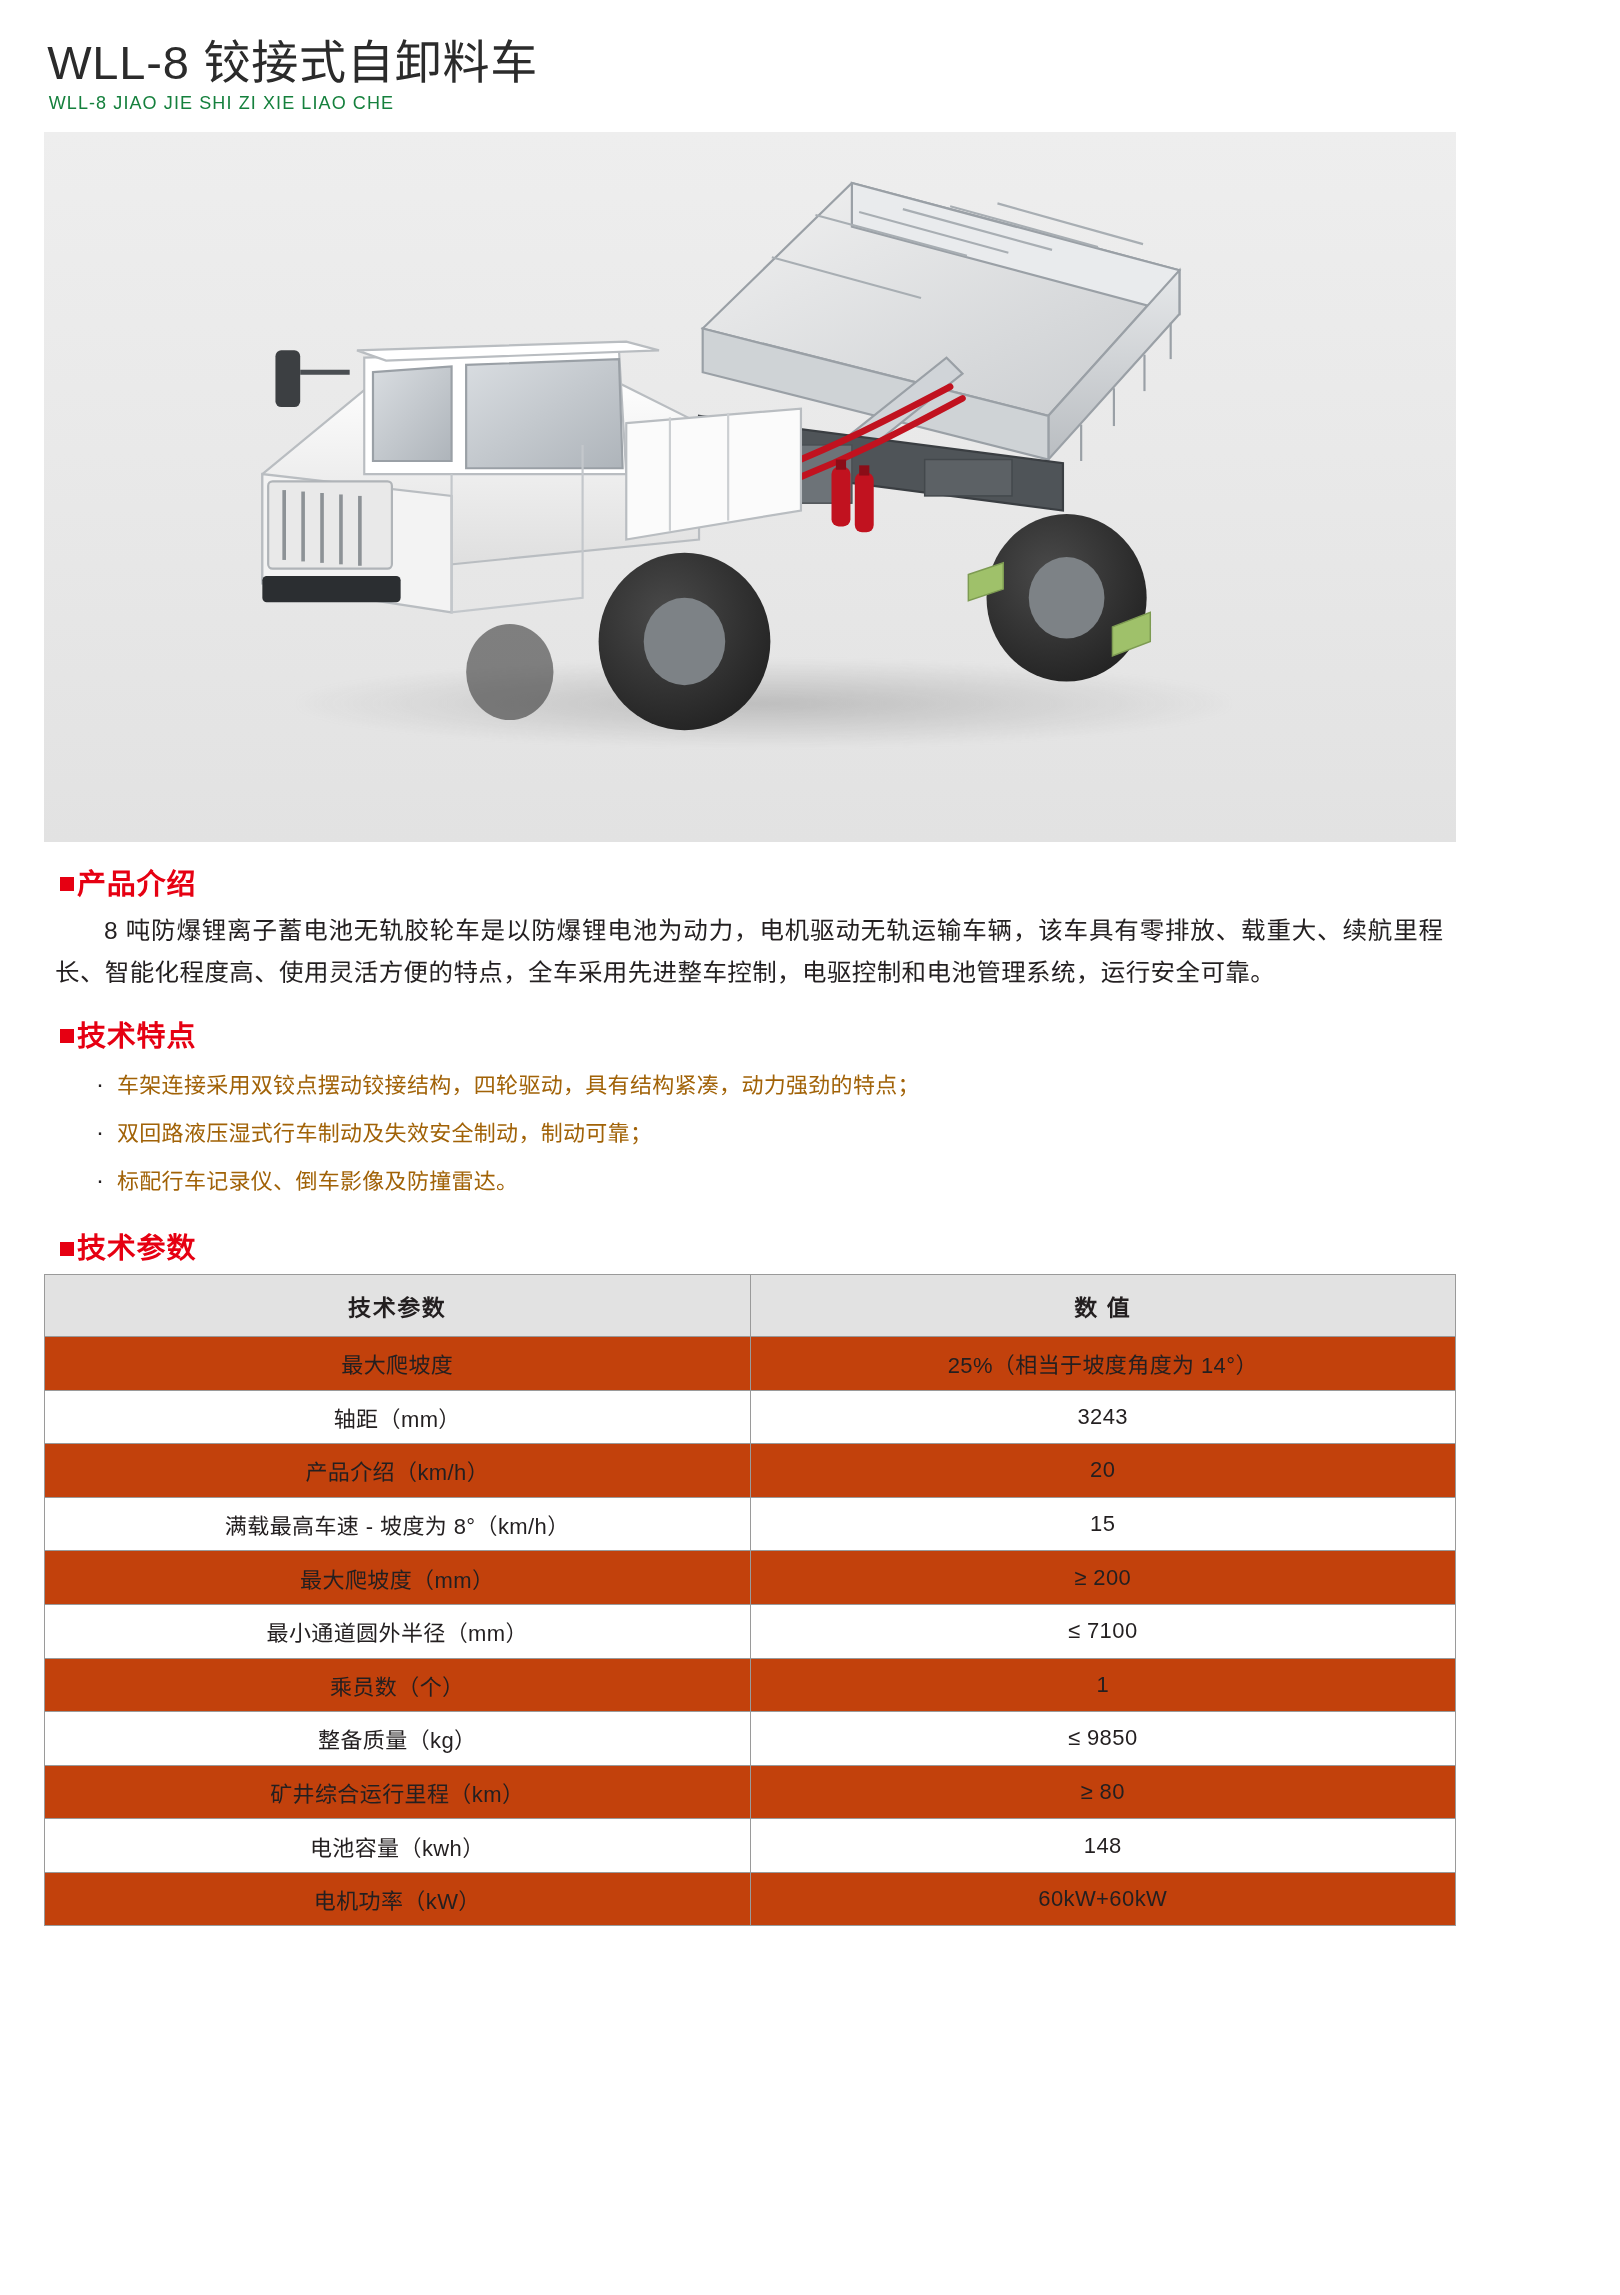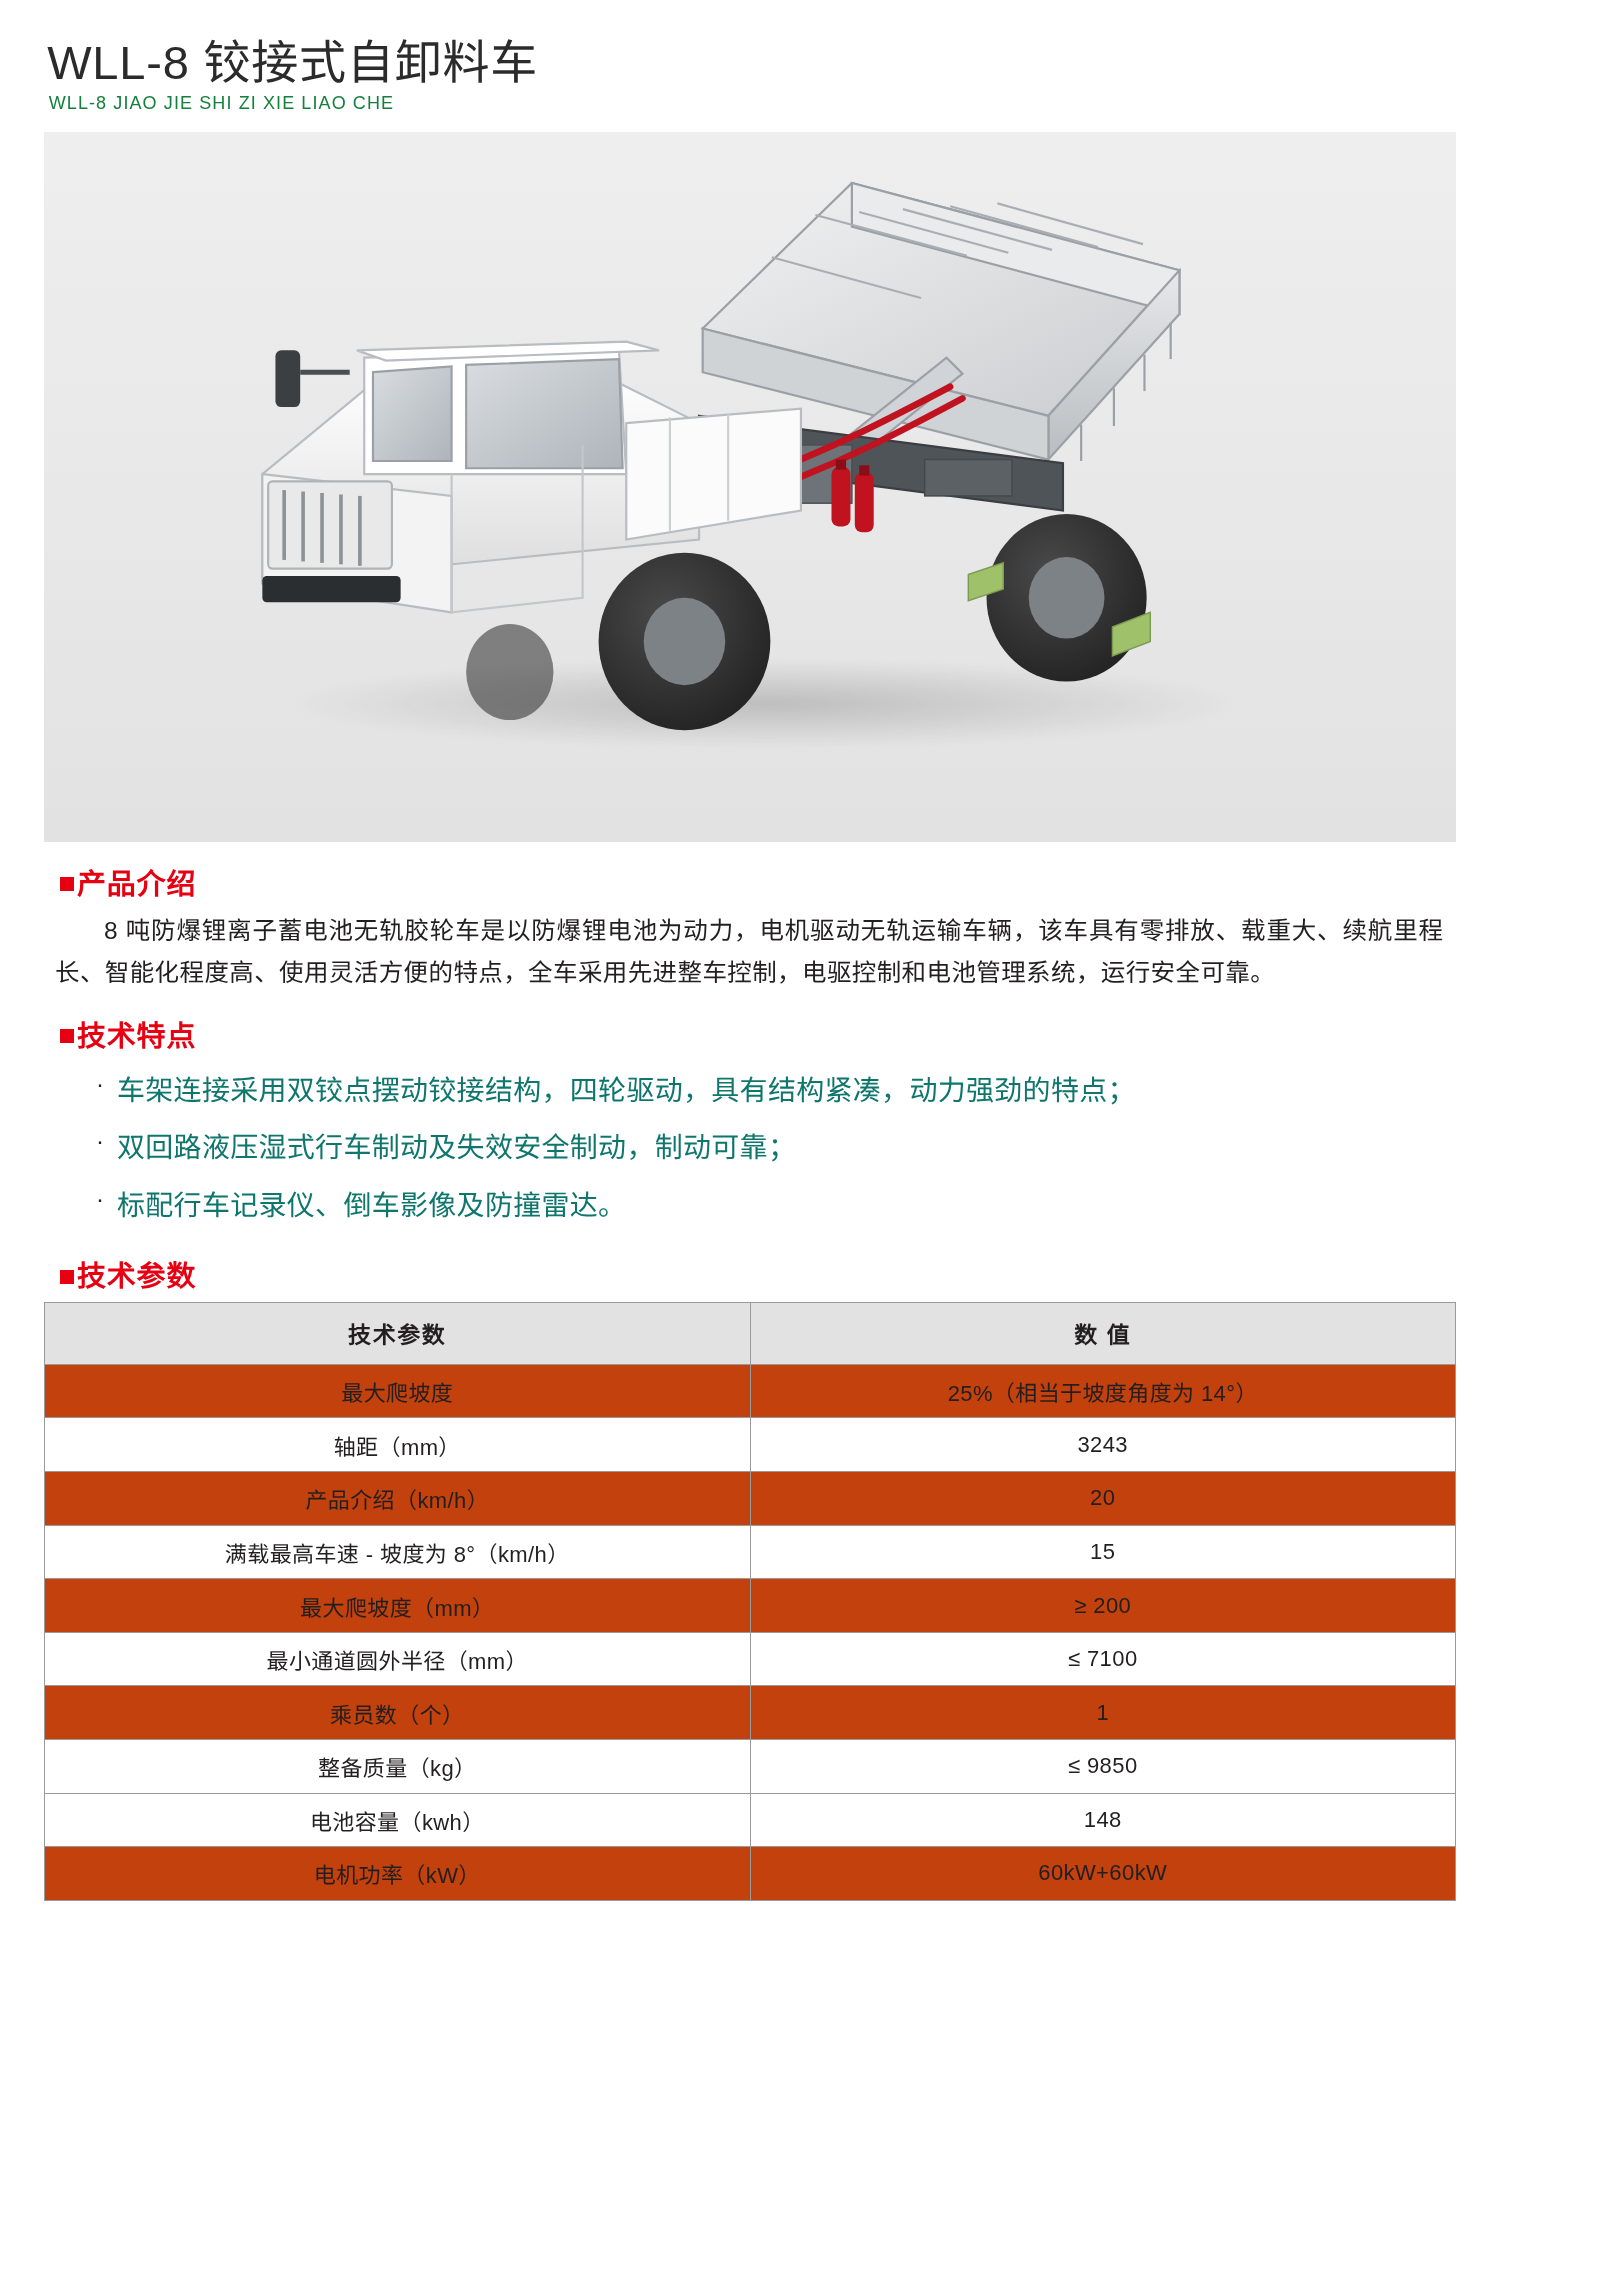--- a/index.html
+++ b/index.html
@@ -93,23 +93,23 @@
     letter-spacing: 0.4px;
   }
 
   
   .feat-list {
     margin: 8px 0 0 0;
     padding: 0;
     list-style: none;
   }
   .feat-item {
-    font-size: 28px;
+    font-size: 22px;
     line-height: 1.55;
-    color: #0f766e;
+    color: #a16207;
     padding: 7px 0 7px 73px;
     position: relative;
     letter-spacing: 0.3px;
   }
   .feat-item::before {
     content: "·";
     position: absolute;
     left: 52px;
     top: 3.2px;
     font-size: 24px;
@@ -333,20 +333,24 @@
         <td>≤ 7100</td>
       </tr>
       <tr class="row-alt">
         <td>乘员数（个）</td>
         <td>1</td>
       </tr>
       <tr class="row-plain">
         <td>整备质量（kg）</td>
         <td>≤ 9850</td>
       </tr>
+      <tr class="row-alt">
+        <td>矿井综合运行里程（km）</td>
+        <td>≥ 80</td>
+      </tr>
       <tr class="row-plain">
         <td>电池容量（kwh）</td>
         <td>148</td>
       </tr>
       <tr class="row-alt">
         <td>电机功率（kW）</td>
         <td>60kW+60kW</td>
       </tr>
     </tbody>
   </table>

